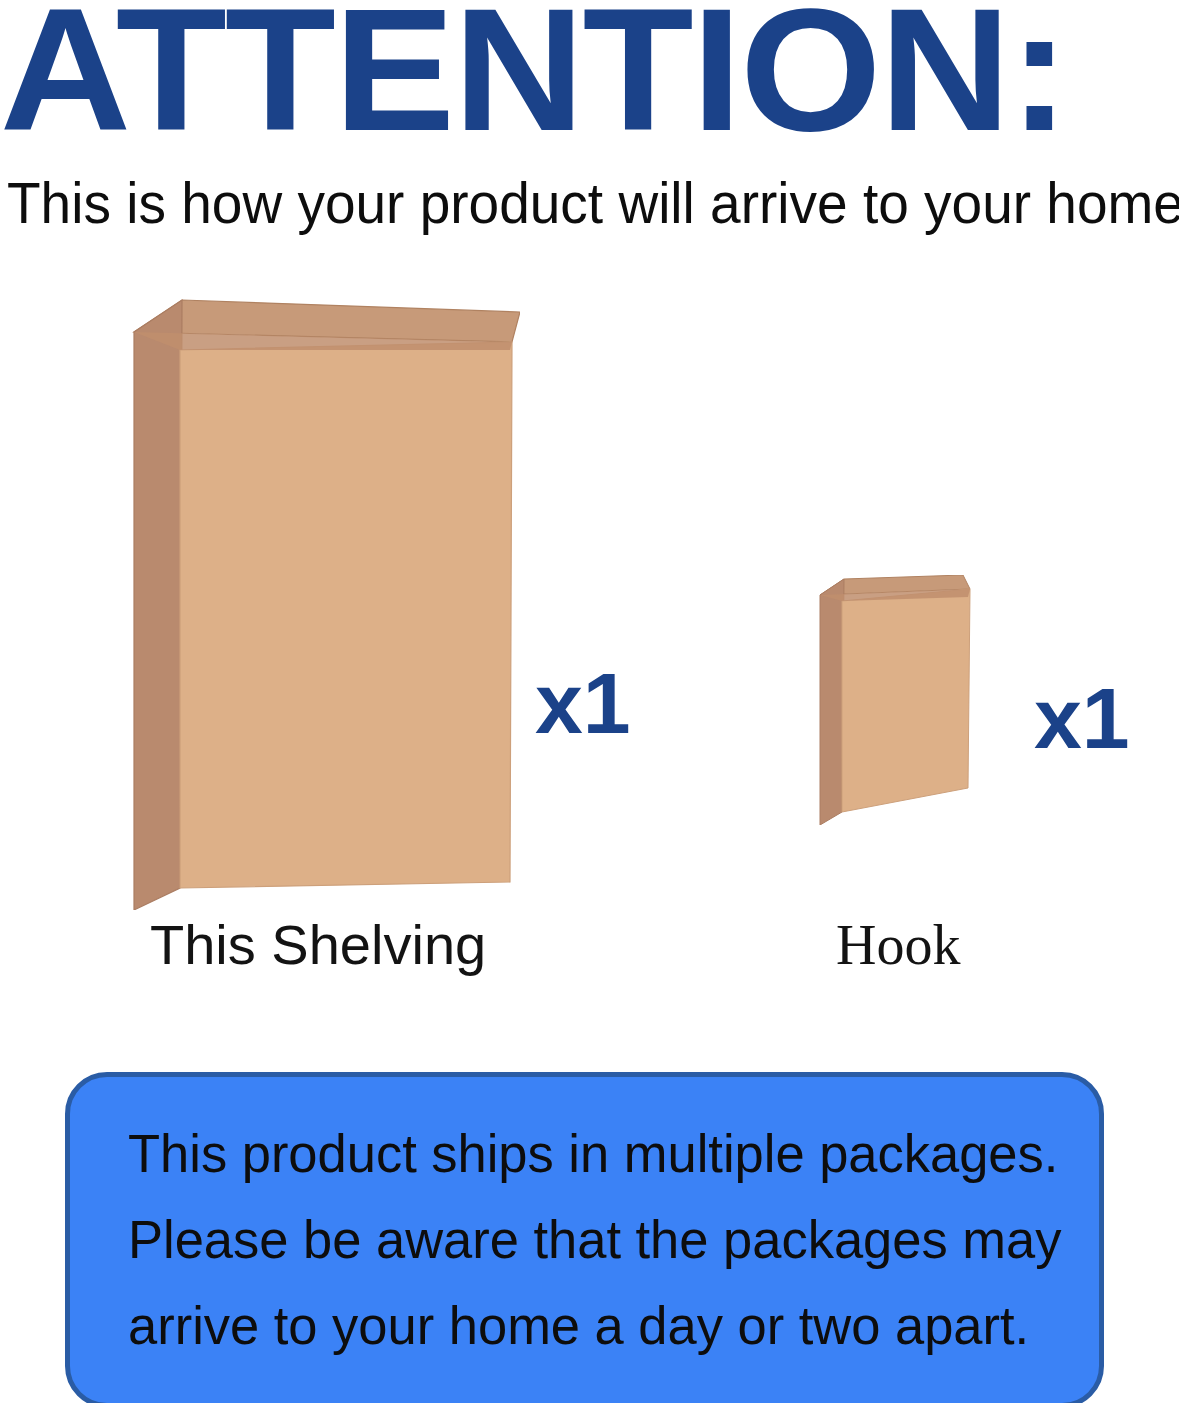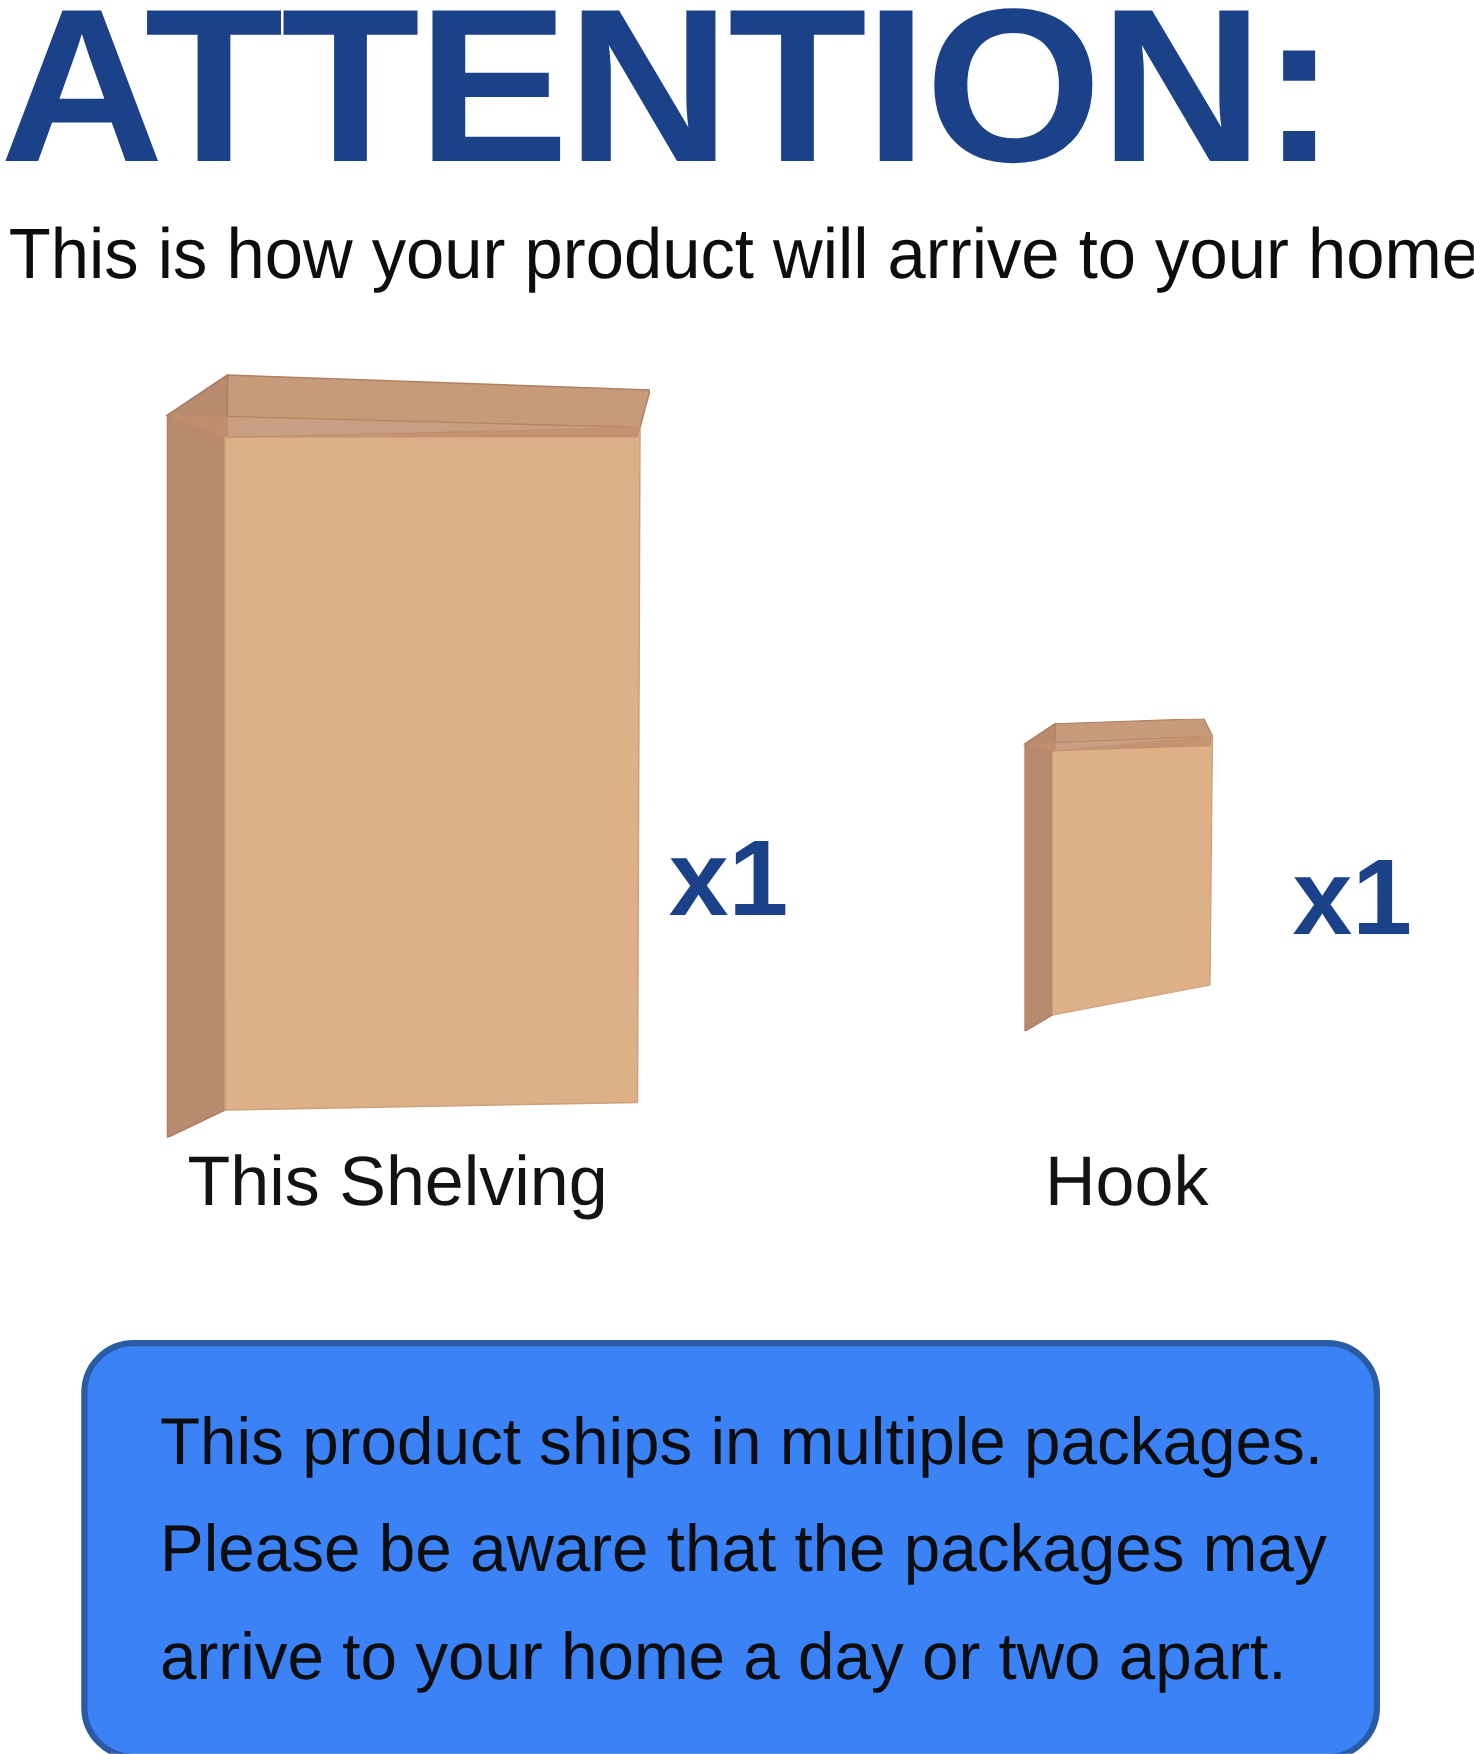--- a/index.html
+++ b/index.html
@@ -88,21 +88,21 @@
   }
 
   
   #package-group-shelving { left: 120px; top: 20px; }
   #qty-shelving { left: 535px; top: 390px; }
   #caption-shelving { left: 150px; top: 645px; }
 
   
   #package-group-hook { left: 812px; top: 305px; }
   #qty-hook { left: 1034px; top: 405px; }
-  #caption-hook { left: 836px; top: 645px; }
+  #caption-hook { left: 836px; top: 645px; font-family: Liberation Serif, serif; }
 
   
   #shipping-callout {
     position: absolute;
     left: 65px;
     top: 1072px;
     width: 1039px;
     height: 336px;
     border: 5px solid #2a5ca5;
     border-radius: 42px;

